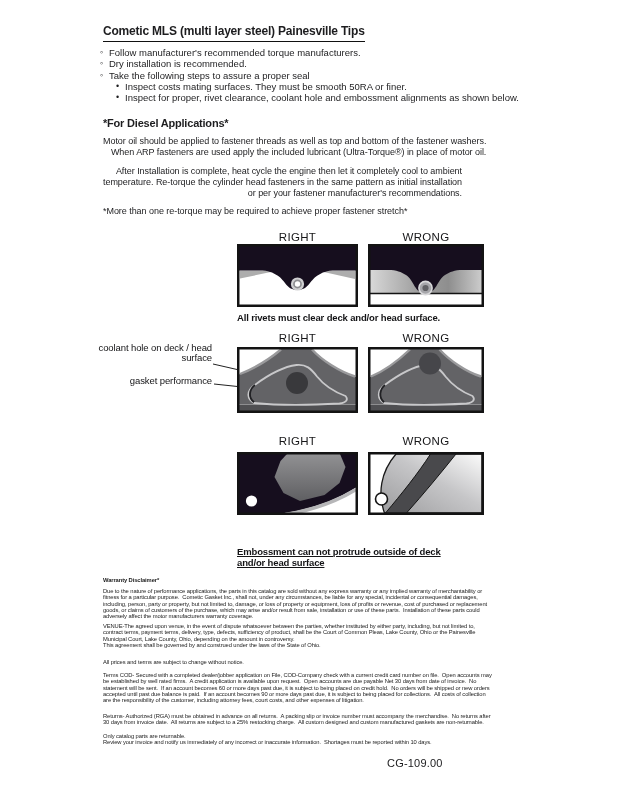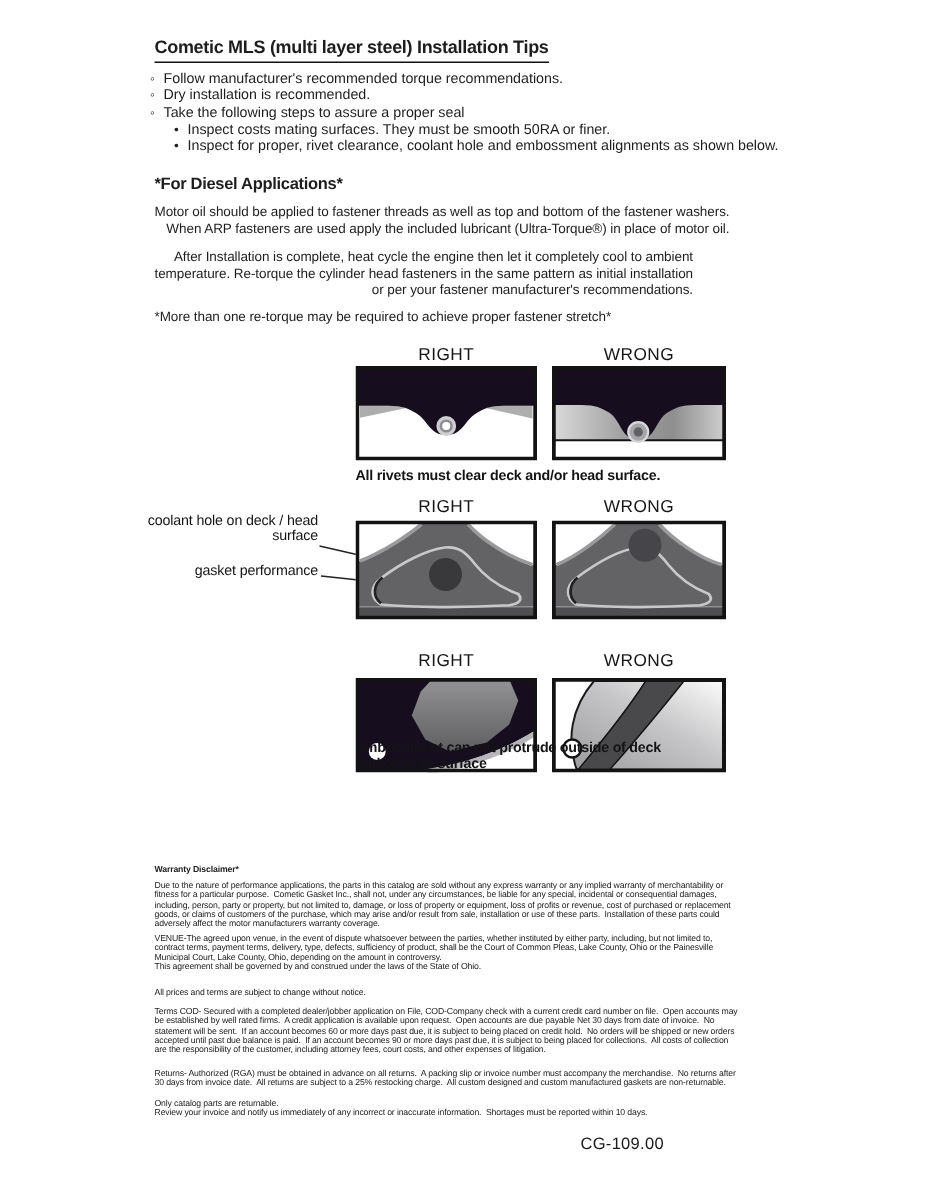--- a/index.html
+++ b/index.html
@@ -31,26 +31,26 @@
   .diag svg { display:block; }
   .disc { left:103px; width:440px; font-size:5.8px; line-height:6.35px; letter-spacing:-0.1px; white-space:pre-wrap; color:#222; }
   .disc-head { font-weight:bold; }
   .page-code { left:387px; top:757px; font-size:11px; letter-spacing:0.2px; color:#1a1a1c; }
 </style>
 </head>
 <body>
 
 <div class="page">
 
-  <div class="abs title">Cometic MLS (multi layer steel) Installation Tips</div>
+  <div class="abs title">Cometic MLS (multi layer steel) Painesville Tips</div>
 
   <div class="abs bullets">
     <div class="bullet-row">
       <span class="marker">◦</span>
-      <span>Follow manufacturer's recommended torque recommendations.</span>
+      <span>Follow manufacturer's recommended torque manufacturers.</span>
     </div>
     <div class="bullet-row">
       <span class="marker">◦</span>
       <span>Dry installation is recommended.</span>
     </div>
     <div class="bullet-row">
       <span class="marker">◦</span>
       <span>Take the following steps to assure a proper seal</span>
     </div>
     <div class="bullet-row sub-row">
@@ -177,21 +177,21 @@
             <stop offset="1" stop-color="#9c9c9e"></stop>
         </linearGradient>
       </defs>
       <rect x="0" y="0" width="116" height="63" fill="#ffffff"></rect>
       <path d="M28,2 H114 V61 H16.5 C9.5,42 12.5,20 28,2 Z" fill="url(#g3r)" stroke="#1a1a1a" stroke-width="1.3"></path>
       <path d="M62.5,2 L88,2 C72,22 55.5,42 38.5,61 L17.5,61 C33.5,42 50,21.5 62.5,2 Z" fill="#49494c" stroke="#141414" stroke-width="1"></path>
       <circle cx="13.5" cy="47" r="6" fill="#ffffff" stroke="#141414" stroke-width="1.6"></circle>
       <rect x="1.25" y="1.25" width="113.5" height="60.5" fill="none" stroke="#131313" stroke-width="2.5"></rect>
     </svg>
   </div>
-  <div class="abs caption" style="left:237px; top:494px; width:240px;">Embossment can not protrude outside of deck
+  <div class="abs caption" style="left:237px; top:547px; width:240px;text-decoration:underline;">Embossment can not protrude outside of deck
 and/or head surface</div>
 
   <div class="abs disc disc-head" style="top:577px;">Warranty Disclaimer*</div>
   <div class="abs disc" style="top:588px;">Due to the nature of performance applications, the parts in this catalog are sold without any express warranty or any implied warranty of merchantability or
 fitness for a particular purpose.  Cometic Gasket Inc., shall not, under any circumstances, be liable for any special, incidental or consequential damages,
 including, person, party or property, but not limited to, damage, or loss of property or equipment, loss of profits or revenue, cost of purchased or replacement
 goods, or claims of customers of the purchase, which may arise and/or result from sale, installation or use of these parts.  Installation of these parts could
 adversely affect the motor manufacturers warranty coverage.</div>
   <div class="abs disc" style="top:623px;">VENUE-The agreed upon venue, in the event of dispute whatsoever between the parties, whether instituted by either party, including, but not limited to,
 contract terms, payment terms, delivery, type, defects, sufficiency of product, shall be the Court of Common Pleas, Lake County, Ohio or the Painesville

